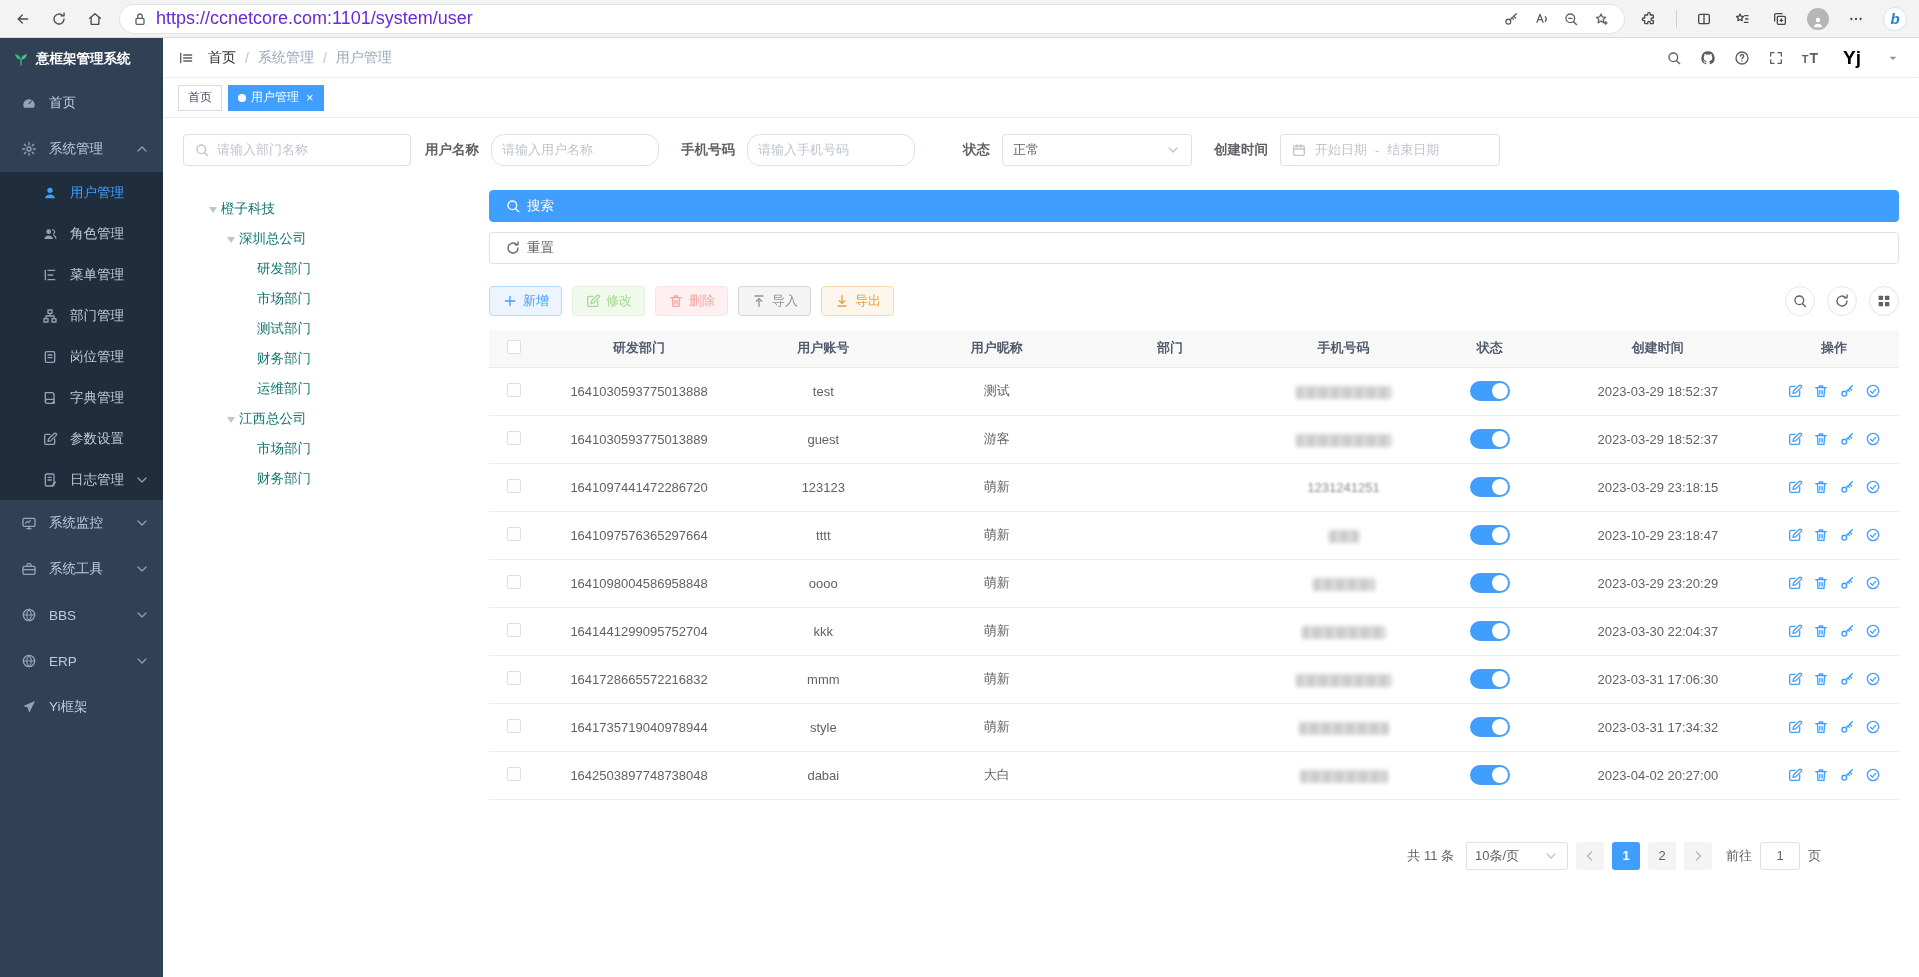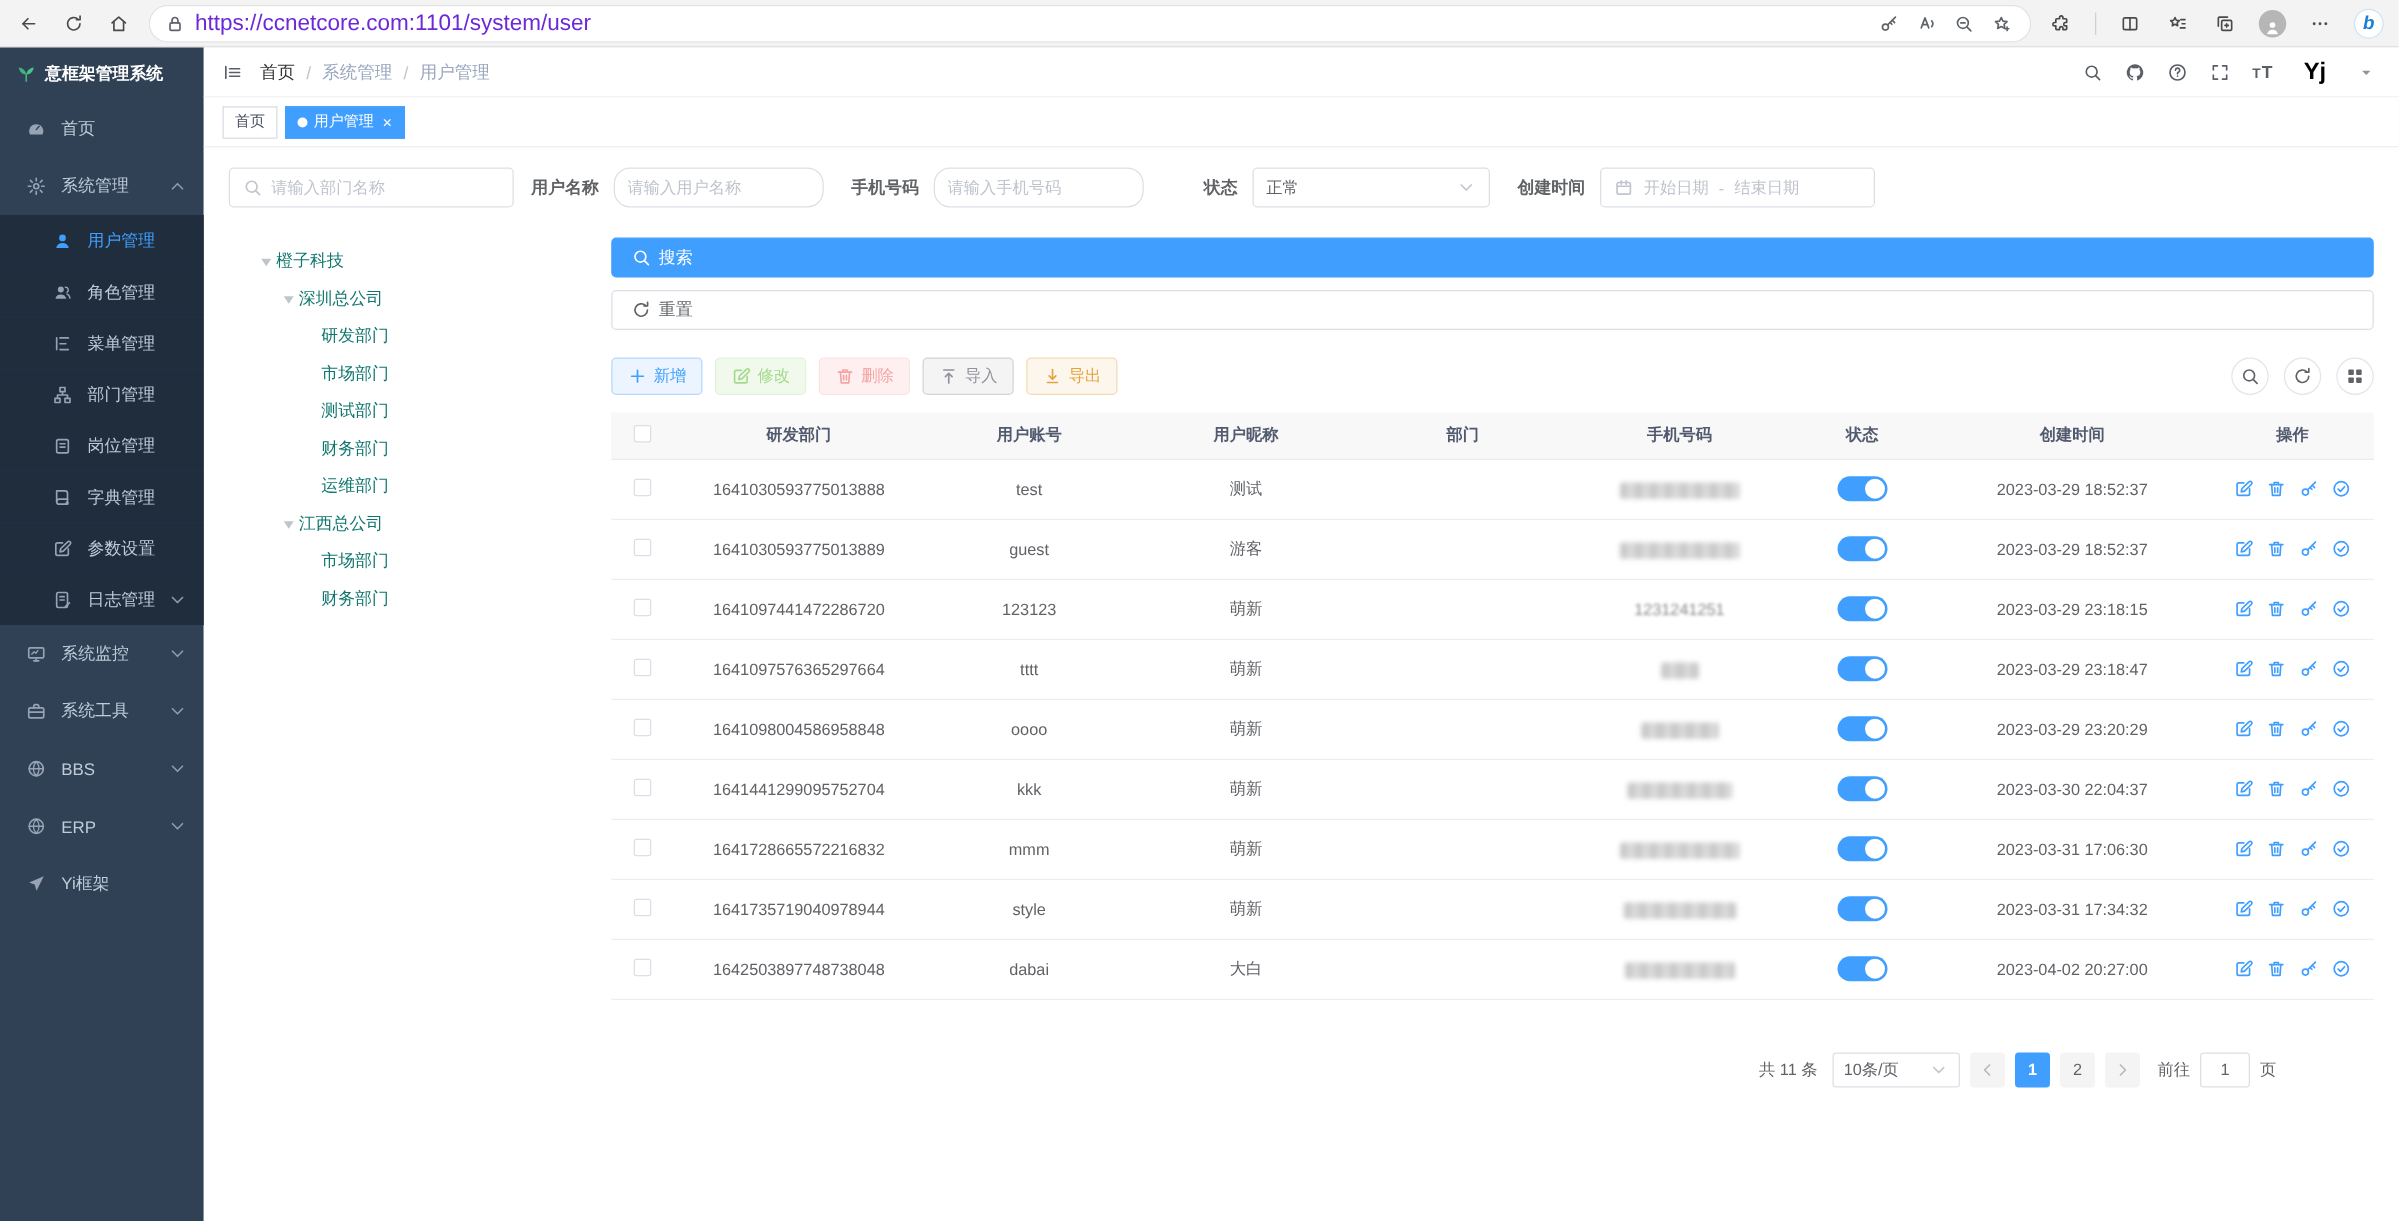--- a/index.html
+++ b/index.html
@@ -850,21 +850,21 @@
                   </td>
   </tr>
   <tr>
     <td><span class="cb"></span></td>
     <td>1641097576365297664</td>
     <td>tttt</td>
     <td>萌新</td>
     <td></td>
     <td><span class="blurbar" style="width:30px"></span></td>
     <td><span class="switch"><span class="knob"></span></span></td>
-    <td>2023-03-29 23:18:47</td>
+    <td>2023-10-29 23:18:47</td>
     <td>
                     <span class="ops">
                       <span class="op">
                         <svg class="ic" width="16" height="16" viewBox="0 0 24 24" fill="none" stroke="currentColor" stroke-width="2" stroke-linecap="round" stroke-linejoin="round">
                           <path d="M12 5H6a2 2 0 0 0-2 2v11a2 2 0 0 0 2 2h11a2 2 0 0 0 2-2v-6"></path>
                           <path d="M18.3 3.7a2 2 0 0 1 2.9 2.9L13 14.8l-4 .9.9-4z"></path>
                         </svg>
                       </span>
                       <span class="op">
                         <svg class="ic" width="16" height="16" viewBox="0 0 24 24" fill="none" stroke="currentColor" stroke-width="2" stroke-linecap="round" stroke-linejoin="round">

